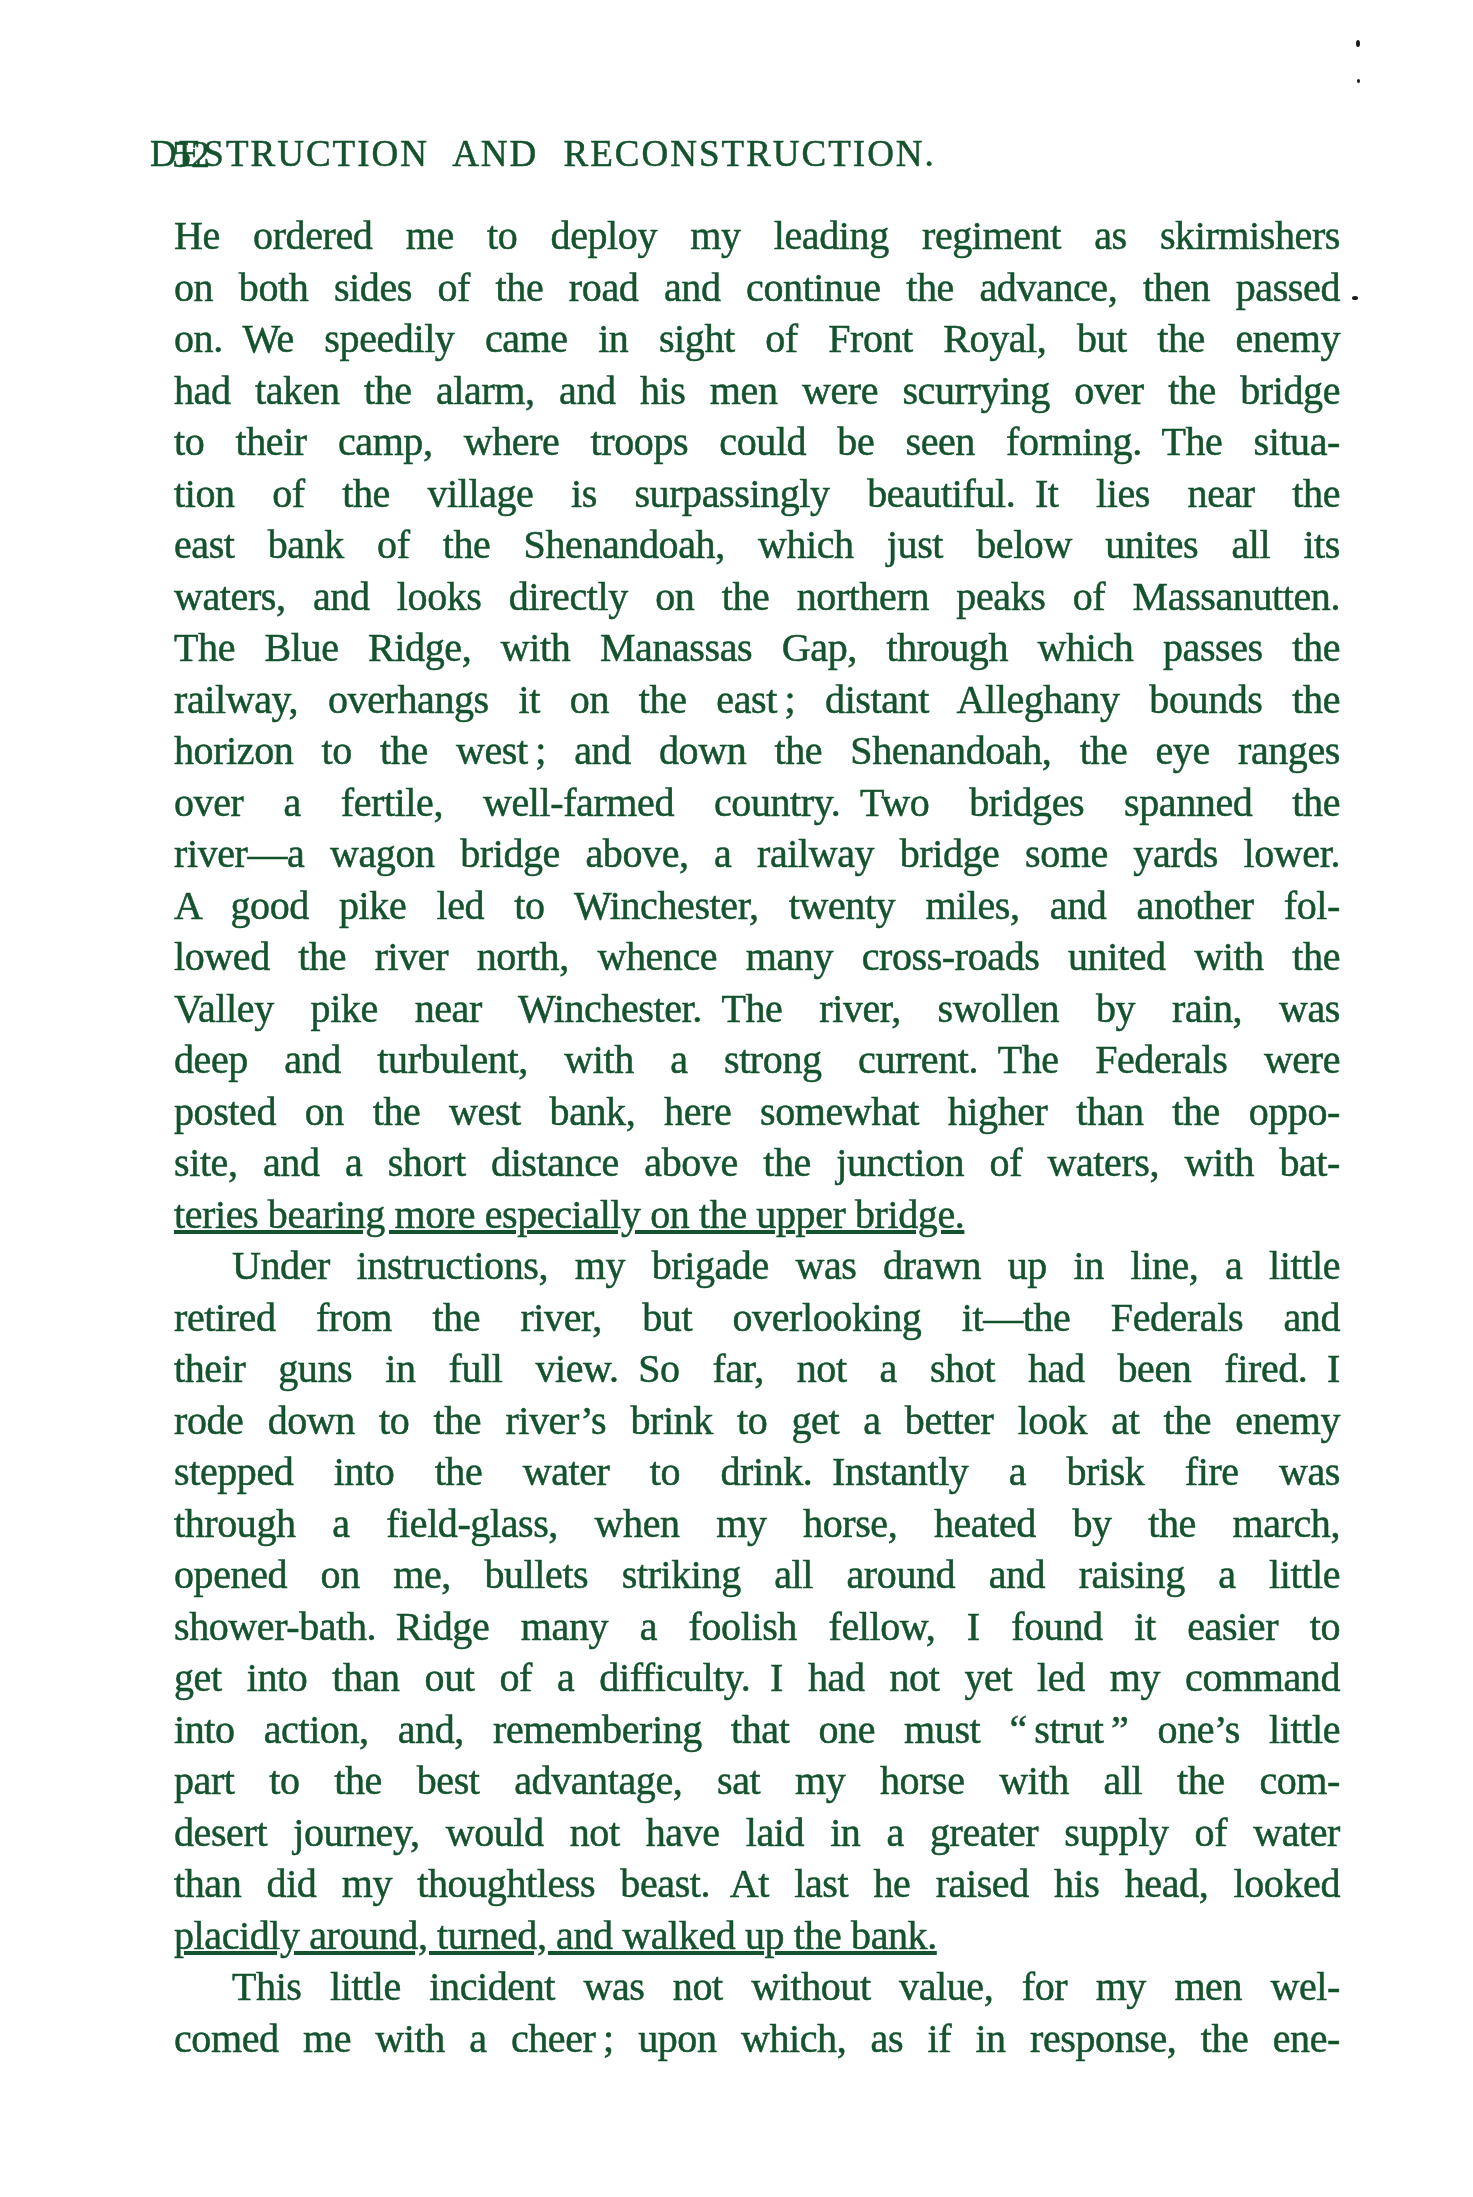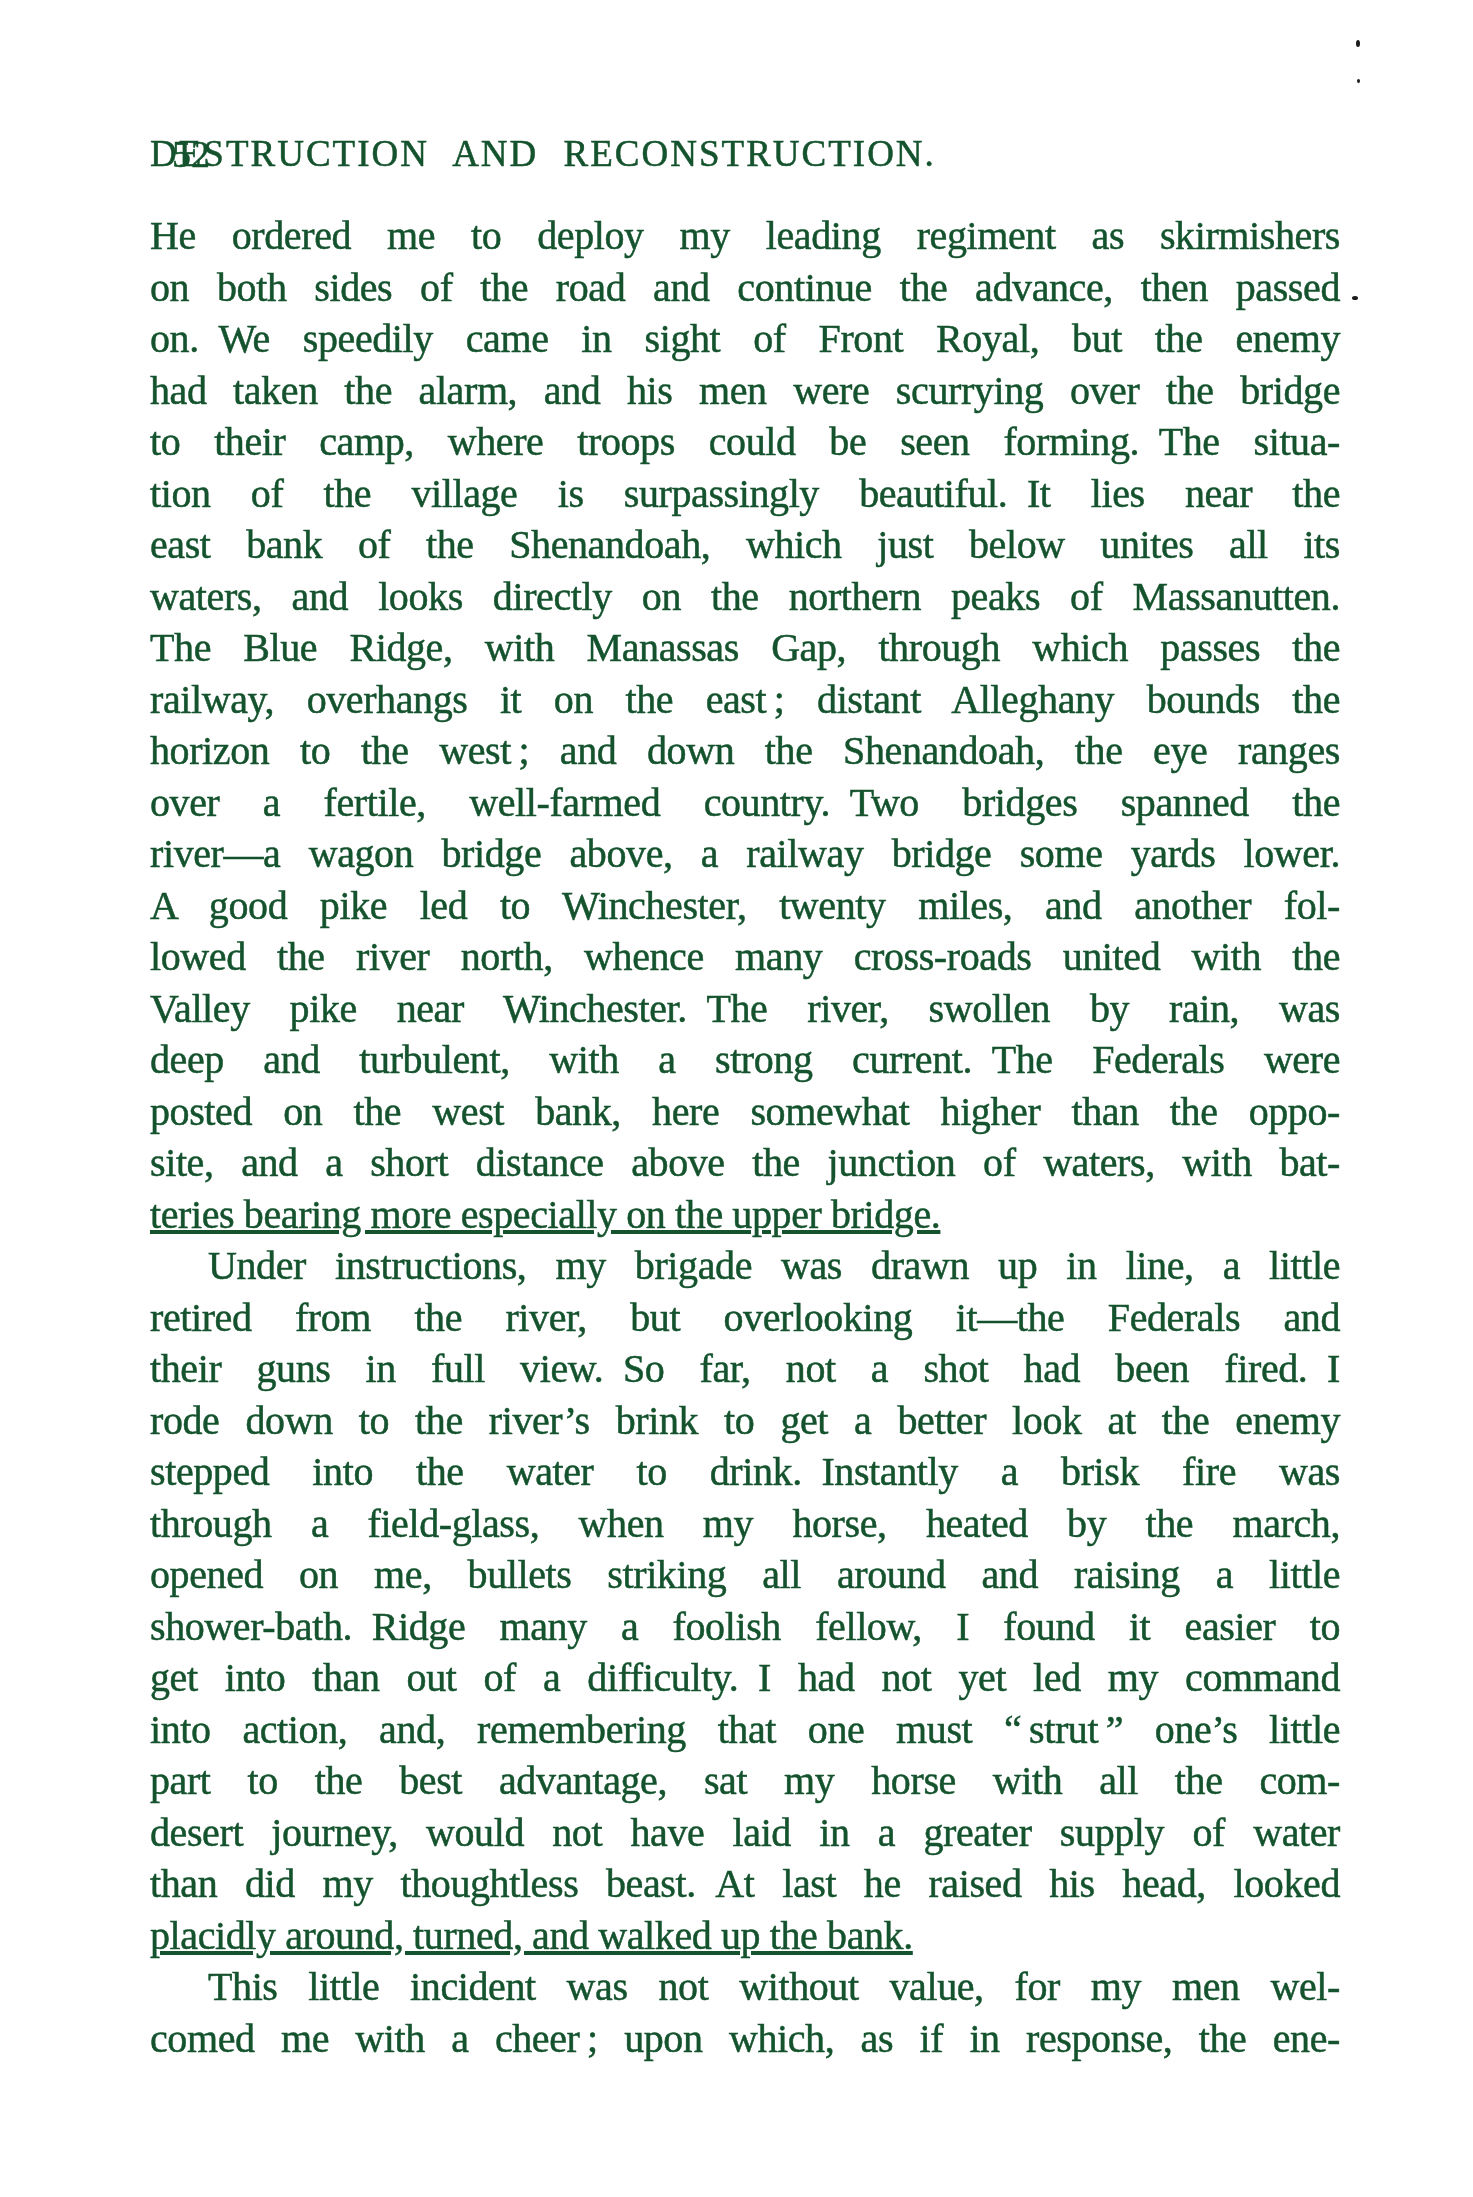--- a/index.html
+++ b/index.html
@@ -40,20 +40,21 @@
     font-size:40px;
     line-height:51.5px;
     letter-spacing:-0.4px;
   }
   .text-line{
     height:51.5px;
     white-space:nowrap;
     text-align:justify;
     text-align-last:justify;
     text-justify:inter-word;
+    margin-left:24px;
   }
   .text-line.ragged{
     text-align-last:left;
     text-decoration:underline;
   }
   .text-line.indent{
     text-indent:58px;
   }
   .speck{
     position:absolute;

